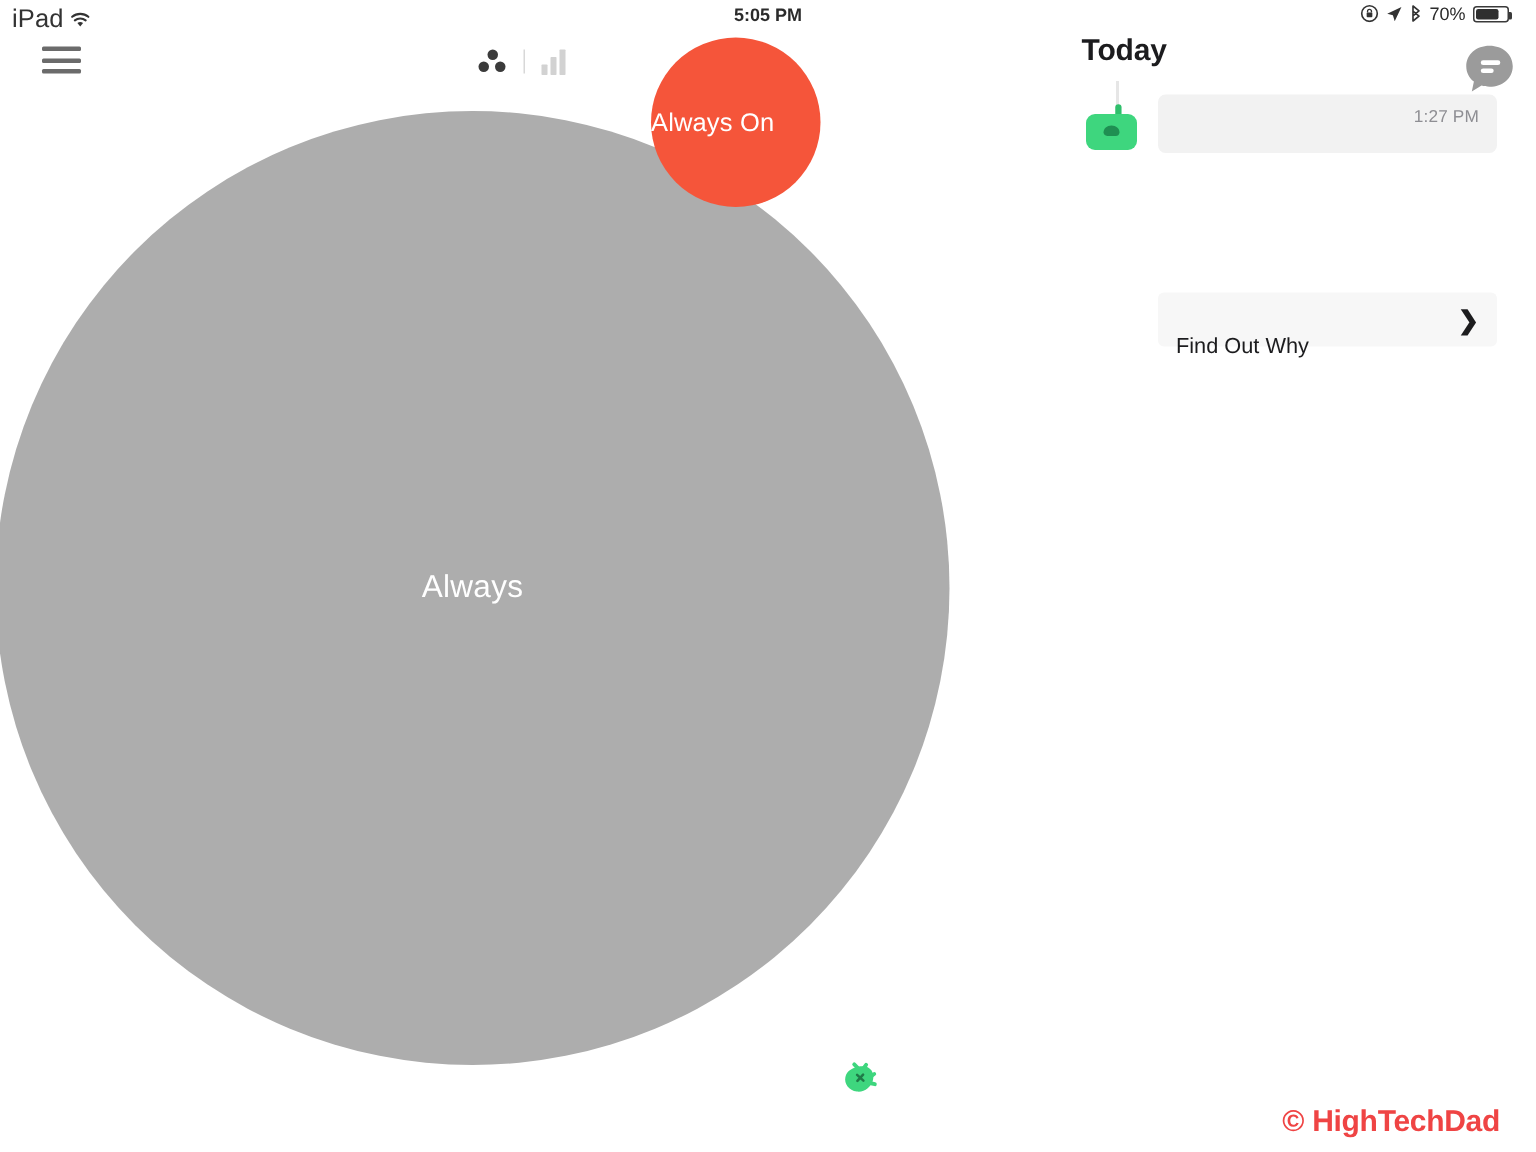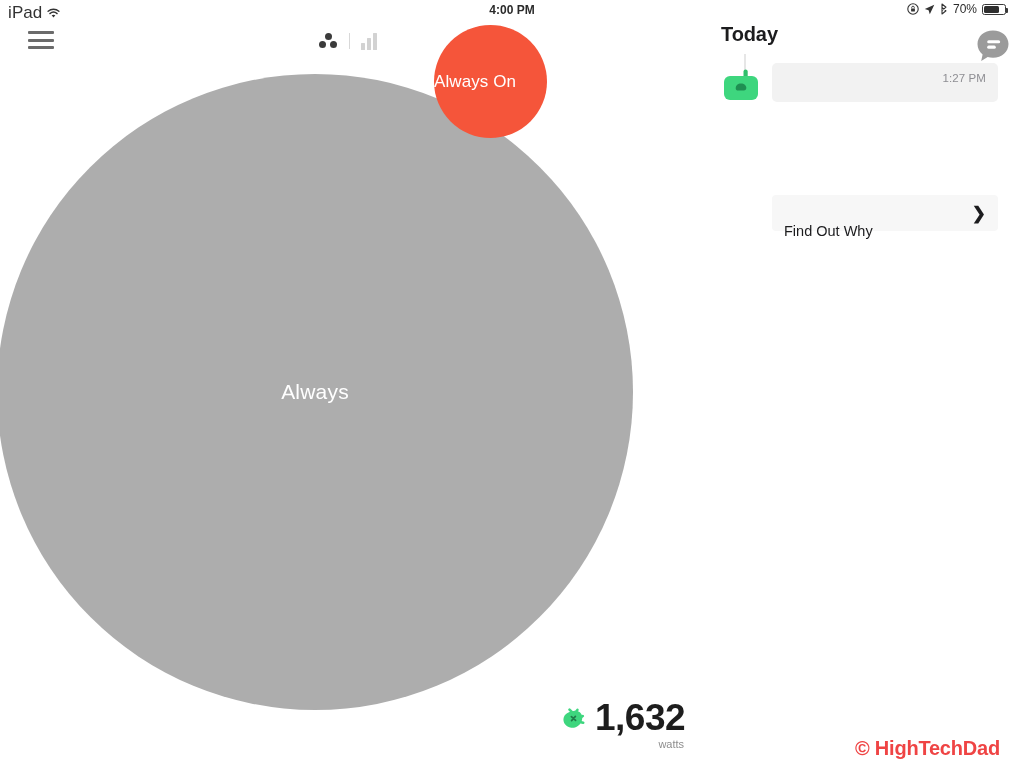--- a/index.html
+++ b/index.html
@@ -302,21 +302,21 @@
   <div id="statusbar">
     <div class="sb-left">
       <span class="sb-device">iPad</span>
       <svg width="13" height="11" viewBox="0 0 13 11">
         <path d="M6.5 9.6 L4.6 7.3 A3.3 3.3 0 0 1 8.4 7.3 Z" fill="#333"></path>
         <path d="M2.9 5.6 A5.6 5.6 0 0 1 10.1 5.6" stroke="#333" stroke-width="1.4" fill="none" stroke-linecap="round"></path>
         <path d="M1.1 3.2 A8.4 8.4 0 0 1 11.9 3.2" stroke="#333" stroke-width="1.4" fill="none" stroke-linecap="round"></path>
       </svg>
     </div>
 
-    <div class="sb-center">4:00 PM</div>
+    <div class="sb-center">5:05 PM</div>
 
     <div class="sb-right">
       <svg width="12" height="12" viewBox="0 0 12 12">
         <circle cx="6" cy="6" r="5.2" stroke="#333" stroke-width="1.1" fill="none"></circle>
         <rect x="4.1" y="5.4" width="3.8" height="3.1" rx="0.6" fill="#333"></rect>
         <path d="M4.7 5.4 V4.5 A1.3 1.3 0 0 1 7.3 4.5 V5.4" stroke="#333" stroke-width="0.9" fill="none"></path>
       </svg>
       <svg width="11" height="11" viewBox="0 0 11 11">
         <path d="M10.3 0.7 L0.8 5.1 L4.6 6.2 L5.8 10.2 Z" fill="#333"></path>
       </svg>
@@ -361,24 +361,20 @@
     </div>
   </div>
 
   <div id="wattage">
     <svg id="plug-icon" width="26" height="24" viewBox="0 0 26 24">
       <path d="M9.5 2.6 L12.6 5.7 M17.4 2.9 L15.1 6.0 M22.8 9.0 L19.6 11.3 M23.2 15.8 L19.8 15.0" stroke="#3ed67e" stroke-width="2.6" stroke-linecap="round"></path>
       <path d="M13.6 3.9 C19.6 3.0 23.4 7.5 22.0 13.0 C20.8 17.8 16.2 21.4 11.2 20.7
                C6.0 20.0 2.6 15.6 3.6 11.0 C4.5 6.9 8.6 4.6 13.6 3.9 Z" fill="#3ed67e"></path>
       <path d="M11.4 9.6 L15.6 13.4 M15.4 9.4 L11.6 13.6" stroke="#1f7a48" stroke-width="1.7" stroke-linecap="round"></path>
     </svg>
-    <span class="watt-block">
-      <span class="watt-value">1,632</span>
-      <span class="watt-unit">watts</span>
-    </span>
   </div>
 
   <div id="watermark">© HighTechDad</div>
 
   <div id="panel-right">
 
     <div id="panel-title">Today</div>
 
     <div id="chat-icon-btn">
       <svg width="36" height="36" viewBox="0 0 36 36">

